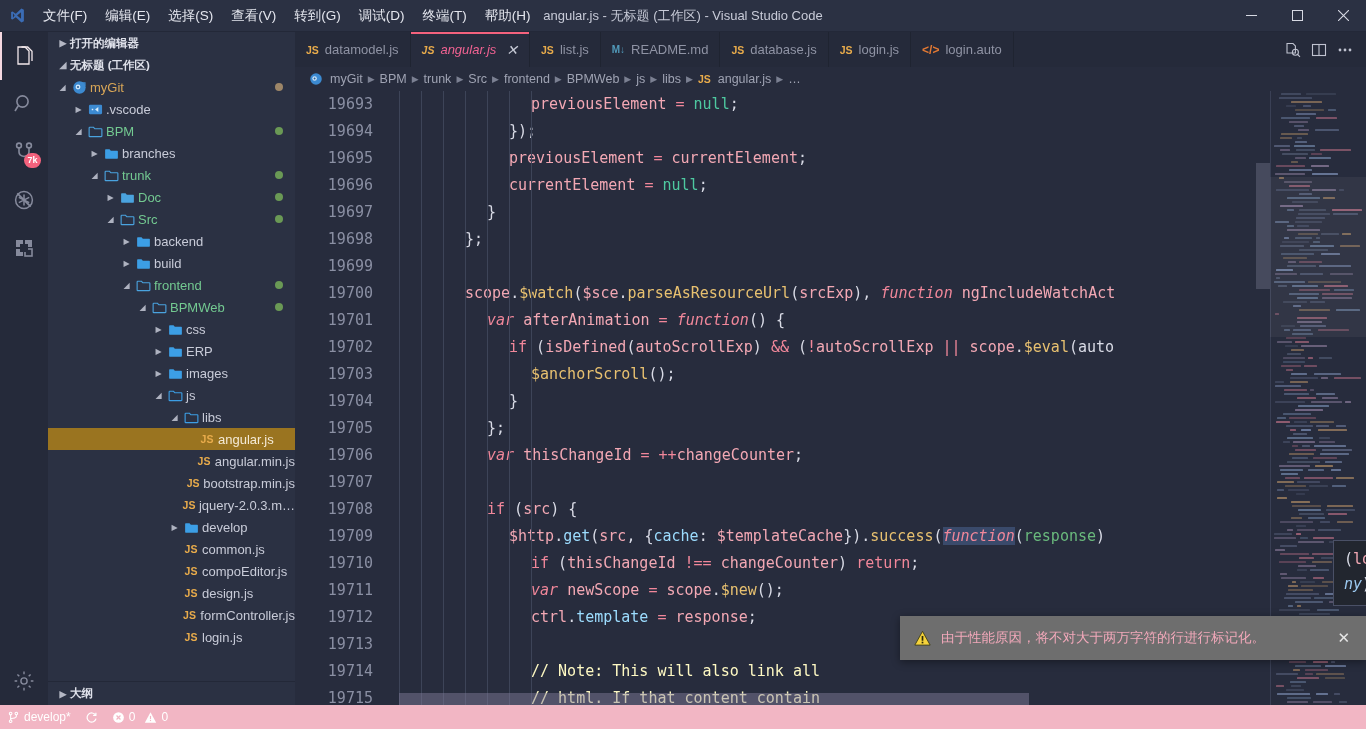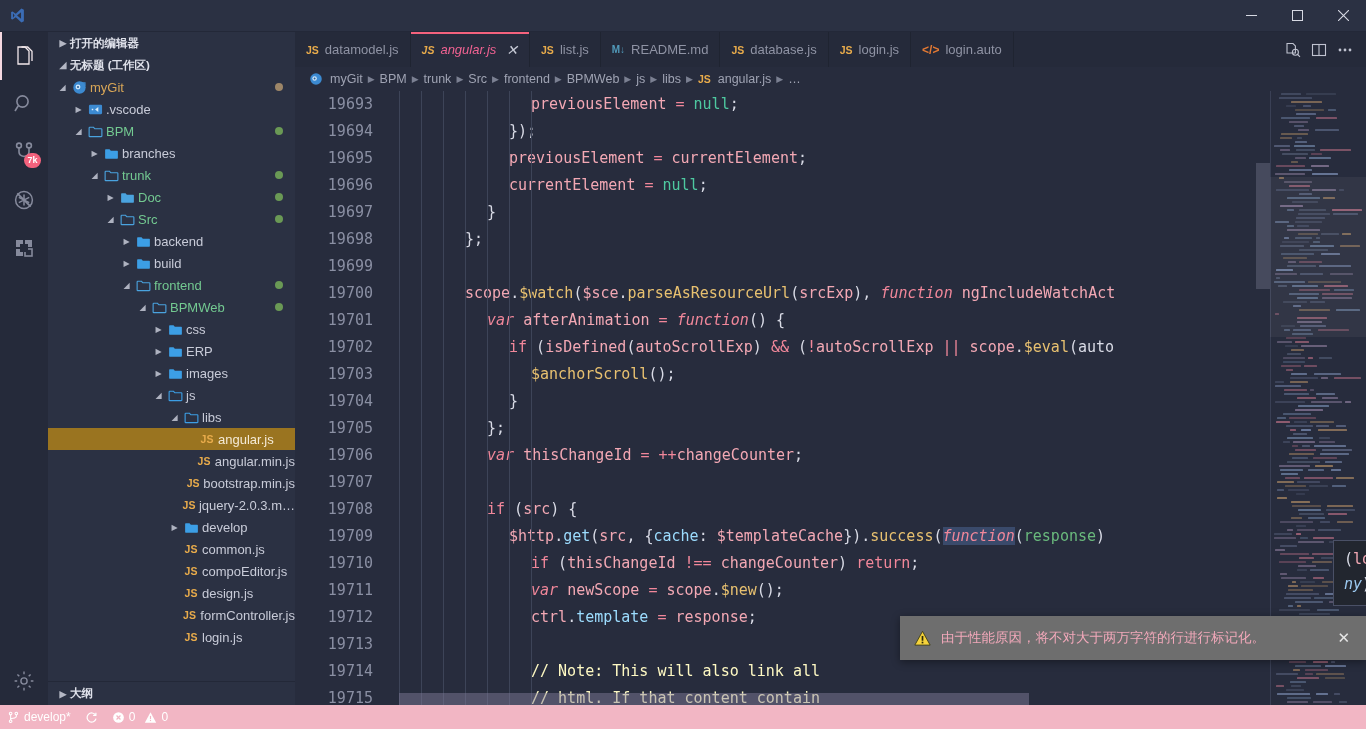--- a/index.html
+++ b/index.html
@@ -219,20 +219,31 @@
 <body>
 
 <div class="app">
 
   <div class="titlebar">
     <div class="vscode-logo">
       <svg viewBox="0 0 24 24">
           <path fill="#3b6cb5" d="M17.5 2.2 9.6 9.7 5 6.2 3 7.2v9.6l2 1 4.6-3.5 7.9 7.5 3.5-1.6V3.8l-3.5-1.6zM17 7.3v9.4l-5.6-4.7L17 7.3zM5.6 8.9l2.3 3.1-2.3 3.1V8.9z"></path>
         </svg>
     </div>
+    <div class="menubar">
+      <div class="menu-item">文件(F)</div>
+      <div class="menu-item">编辑(E)</div>
+      <div class="menu-item">选择(S)</div>
+      <div class="menu-item">查看(V)</div>
+      <div class="menu-item">转到(G)</div>
+      <div class="menu-item">调试(D)</div>
+      <div class="menu-item">终端(T)</div>
+      <div class="menu-item">帮助(H)</div>
+    </div>
+    <div class="window-title">angular.js - 无标题 (工作区) - Visual Studio Code</div>
     <div class="win-controls">
       <div class="win-btn">
         <svg viewBox="0 0 11 11">
             <rect x="0" y="5" width="11" height="1" fill="currentColor"></rect>
           </svg>
       </div>
       <div class="win-btn">
         <svg viewBox="0 0 11 11">
             <rect x="0.5" y="0.5" width="10" height="10" fill="none" stroke="currentColor"></rect>
           </svg>

